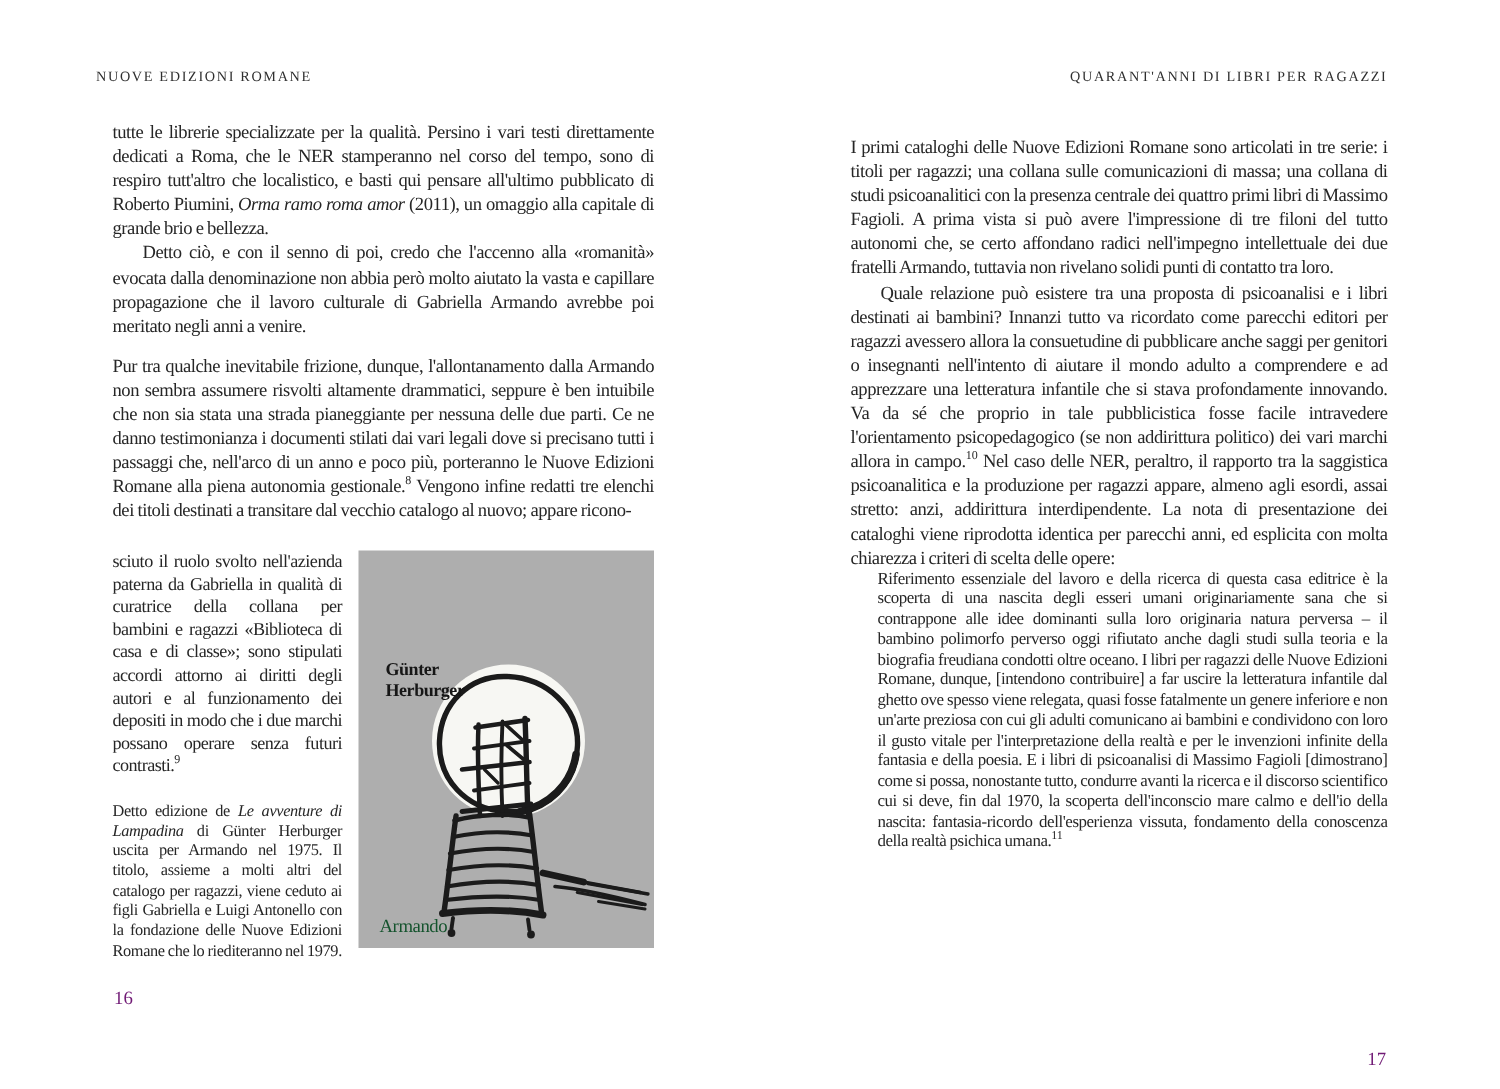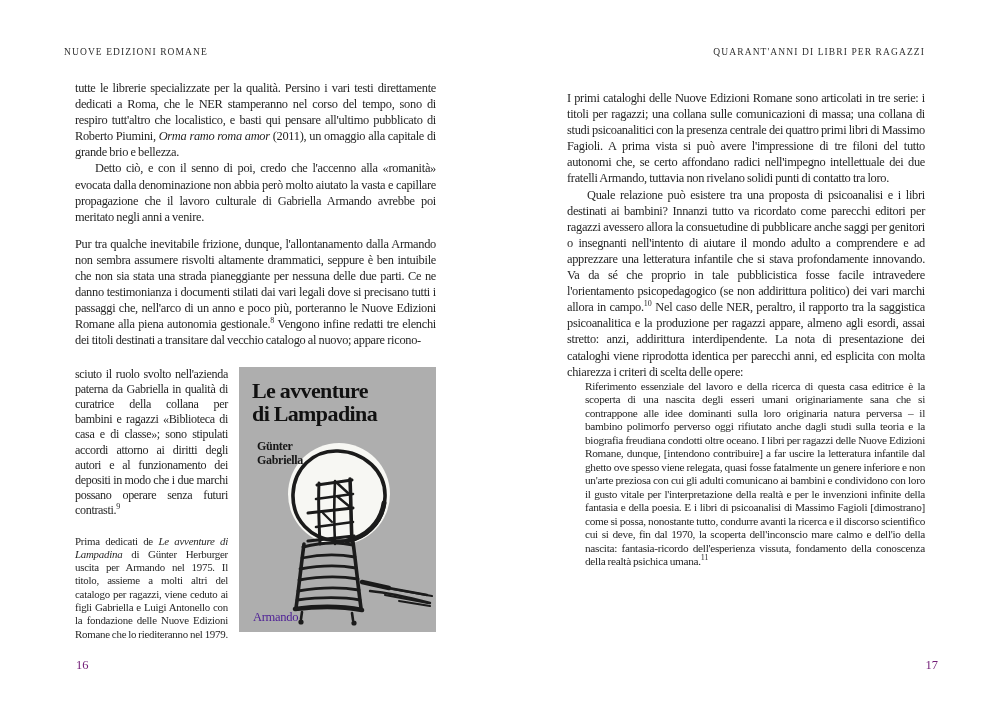--- a/index.html
+++ b/index.html
@@ -21,21 +21,21 @@
     color:#2f2f2f; white-space:nowrap;
   }
   .rh-left  { left:64px; }
   .rh-right { right:75px; text-align:right; }
 
   .page-num {
     position:absolute; top:658px;
     font-size:12.5px; color:#701a75;
   }
   .pn-left  { left:76px; }
-  .pn-right { right:62px; }
+  .pn-right { right:76px;margin-top:41px; }
 
   
   .content-left {
     position:absolute; left:75px; top:80px; width:361px;
     font-size:12.4px; line-height:16.1px;
     letter-spacing:-0.3px; word-spacing:-0.4px;
     text-align:justify;
   }
   .indent { text-indent:20px; }
   .block-start { margin-top:11px; }
@@ -71,21 +71,21 @@
     font-size:22px; font-weight:bold; line-height:1.06;
     letter-spacing:-0.6px; color:#111;
   }
   .cover-author {
     position:absolute; top:72px; left:18px;
     font-size:12px; font-weight:bold; line-height:1.18;
     color:#161616;
   }
   .cover-publisher {
     position:absolute; bottom:6px; left:14px;
-    font-size:12.5px; color:#4c1d95;
+    font-size:12.5px; color:#14532d;
   }
 
   
   .content-right {
     position:absolute; left:567px; top:74px; width:358px;
     font-size:12.4px; line-height:16.1px;
     letter-spacing:-0.3px; word-spacing:-0.4px;
     text-align:justify;
   }
   .section-title {
@@ -107,21 +107,21 @@
 <div class="running-header rh-right">QUARANT'ANNI DI LIBRI PER RAGAZZI</div>
 
 <main class="content-left">
   <p><span>tutte le librerie specializzate per la qualità. Persino i vari testi direttamente dedicati a Roma, che le NER stamperanno nel corso del tempo, sono di respiro tutt'altro che localistico, e basti qui pensare all'ultimo pubblicato di Roberto Piumini, </span><span class="it">Orma ramo roma amor</span><span> (2011), un omaggio alla capitale di grande brio e bellezza.</span></p>
   <p class="indent"><span>Detto ciò, e con il senno di poi, credo che l'accenno alla «romanità» evocata dalla denominazione non abbia però molto aiutato la vasta e capillare propagazione che il lavoro culturale di Gabriella Armando avrebbe poi meritato negli anni a venire.</span></p>
   <p class="block-start"><span>Pur tra qualche inevitabile frizione, dunque, l'allontanamento dalla Armando non sembra assumere risvolti altamente drammatici, seppure è ben intuibile che non sia stata una strada pianeggiante per nessuna delle due parti. Ce ne danno testimonianza i documenti stilati dai vari legali dove si precisano tutti i passaggi che, nell'arco di un anno e poco più, porteranno le Nuove Edizioni Romane alla piena autonomia gestionale.</span><sup>8</sup><span> Vengono infine redatti tre elenchi dei titoli destinati a transitare dal vecchio catalogo al nuovo; appare ricono-</span></p>
 
   <div class="wrap-row">
     <div class="narrow-col">
       <p class="narrow-text"><span>sciuto il ruolo svolto nell'azienda paterna da Gabriella in qualità di curatrice della collana per bambini e ragazzi «Biblioteca di casa e di classe»; sono stipulati accordi attorno ai diritti degli autori e al funzionamento dei depositi in modo che i due marchi possano operare senza futuri contrasti.</span><sup>9</sup></p>
-      <p class="caption"><span>Prima dedicati de </span><span class="it">Le avventure di Lampadina</span><span> di Günter Herburger uscita per Armando nel 1975. Il titolo, assieme a molti altri del catalogo per ragazzi, viene ceduto ai figli Gabriella e Luigi Antonello con la fondazione delle Nuove Edizioni Romane che lo riediteranno nel 1979.</span></p>
+      <p class="caption"><span>Detto edizione de </span><span class="it">Le avventure di Lampadina</span><span> di Günter Herburger uscita per Armando nel 1975. Il titolo, assieme a molti altri del catalogo per ragazzi, viene ceduto ai figli Gabriella e Luigi Antonello con la fondazione delle Nuove Edizioni Romane che lo riediteranno nel 1979.</span></p>
     </div>
 
     <figure class="cover">
       <svg class="bulb" viewBox="0 0 197 265" aria-hidden="true">
         <circle class="glow" cx="100" cy="127" r="51"></circle>
         <g stroke="currentColor" fill="none" stroke-linecap="round" stroke-linejoin="round">
           <path d="M99 84 C74 83 55 102 54 127 C53 153 72 172 97 174 C124 176 145 157 146 130 C147 104 125 85 99 84Z" stroke-width="3.6"></path>
           <path d="M145 136 C142 156 127 170 108 174" stroke-width="5"></path>
           <path d="M80 116 C79 136 80 157 81 177" stroke-width="3"></path>
           <path d="M96 114 C95 135 95 156 96 177" stroke-width="2.6"></path>
@@ -148,27 +148,23 @@
           <path d="M123 215 L150 221" stroke-width="4.6"></path>
           <path d="M131 224 C152 226 172 231 191 236" stroke-width="2.4"></path>
           <path d="M139 219 L188 228" stroke-width="2.4"></path>
           <path d="M146 228 L189 236" stroke-width="2.2"></path>
           <path d="M153 222 L193 229" stroke-width="2.2"></path>
           <path d="M160 234 L191 239" stroke-width="2"></path>
         </g>
         <circle cx="62" cy="255" r="2.6" fill="currentColor"></circle>
         <circle cx="115" cy="256" r="2.6" fill="currentColor"></circle>
       </svg>
-      <div class="cover-title">
-        <div>Le avventure</div>
-        <div>di Lampadina</div>
-      </div>
       <div class="cover-author">
         <div>Günter</div>
-        <div>Gabriella</div>
+        <div>Herburger</div>
       </div>
       <div class="cover-publisher">Armando</div>
     </figure>
   </div>
 </main>
 
 <main class="content-right">
   <p class="first"><span>I primi cataloghi delle Nuove Edizioni Romane sono articolati in tre serie: i titoli per ragazzi; una collana sulle comunicazioni di massa; una collana di studi psicoanalitici con la presenza centrale dei quattro primi libri di Massimo Fagioli. A prima vista si può avere l'impressione di tre filoni del tutto autonomi che, se certo affondano radici nell'impegno intellettuale dei due fratelli Armando, tuttavia non rivelano solidi punti di contatto tra loro.</span></p>
   <p class="indent"><span>Quale relazione può esistere tra una proposta di psicoanalisi e i libri destinati ai bambini? Innanzi tutto va ricordato come parecchi editori per ragazzi avessero allora la consuetudine di pubblicare anche saggi per genitori o insegnanti nell'intento di aiutare il mondo adulto a comprendere e ad apprezzare una letteratura infantile che si stava profondamente innovando. Va da sé che proprio in tale pubblicistica fosse facile intravedere l'orientamento psicopedagogico (se non addirittura politico) dei vari marchi allora in campo.</span><sup>10</sup><span> Nel caso delle NER, peraltro, il rapporto tra la saggistica psicoanalitica e la produzione per ragazzi appare, almeno agli esordi, assai stretto: anzi, addirittura interdipendente. La nota di presentazione dei cataloghi viene riprodotta identica per parecchi anni, ed esplicita con molta chiarezza i criteri di scelta delle opere:</span></p>
   <blockquote class="bq"><span>Riferimento essenziale del lavoro e della ricerca di questa casa editrice è la scoperta di una nascita degli esseri umani originariamente sana che si contrappone alle idee dominanti sulla loro originaria natura perversa – il bambino polimorfo perverso oggi rifiutato anche dagli studi sulla teoria e la biografia freudiana condotti oltre oceano. I libri per ragazzi delle Nuove Edizioni Romane, dunque, [intendono contribuire] a far uscire la letteratura infantile dal ghetto ove spesso viene relegata, quasi fosse fatalmente un genere inferiore e non un'arte preziosa con cui gli adulti comunicano ai bambini e condividono con loro il gusto vitale per l'interpretazione della realtà e per le invenzioni infinite della fantasia e della poesia. E i libri di psicoanalisi di Massimo Fagioli [dimostrano] come si possa, nonostante tutto, condurre avanti la ricerca e il discorso scientifico cui si deve, fin dal 1970, la scoperta dell'inconscio mare calmo e dell'io della nascita: fantasia-ricordo dell'esperienza vissuta, fondamento della conoscenza della realtà psichica umana.</span><sup>11</sup></blockquote>

